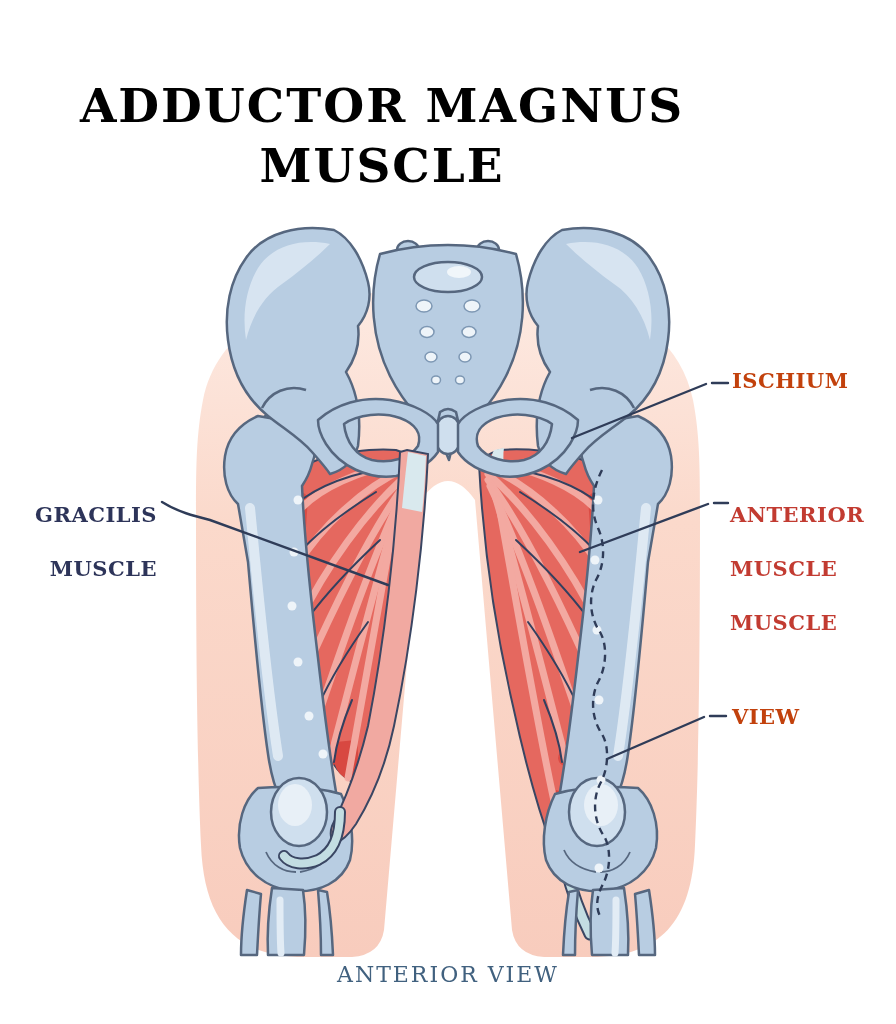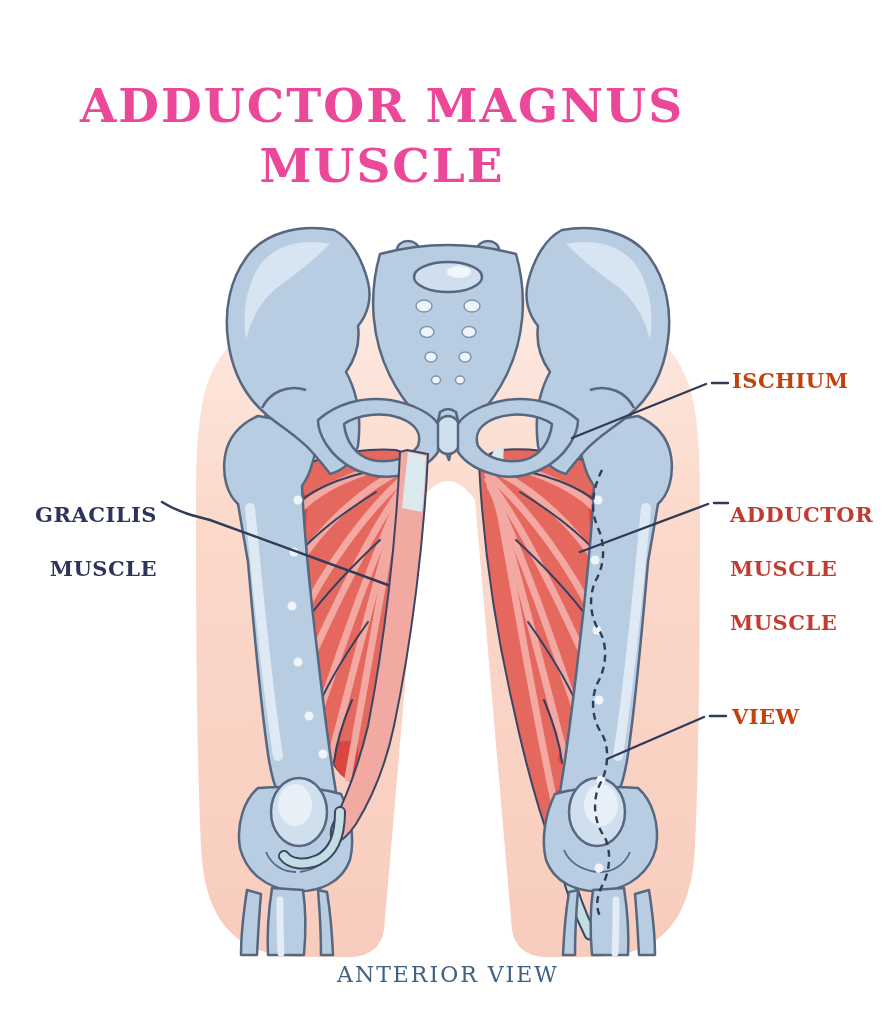--- a/index.html
+++ b/index.html
@@ -4,21 +4,21 @@
 <style>
   html,body{margin:0;padding:0;background:#ffffff;}
   .page{
     position:relative;width:896px;height:1024px;overflow:hidden;
     background:#ffffff;
     font-family:"DejaVu Serif","Liberation Serif",serif;
   }
   .fig{position:absolute;left:0;top:0;width:896px;height:1024px;}
   .title-block{
     position:absolute;left:0;top:76px;width:764px;
-    text-align:center;color:#ec4899;font-weight:700;
+    text-align:center;color:#000000;font-weight:700;
     font-size:47px;line-height:60px;letter-spacing:2px;
   }
   .anno{
     position:absolute;font-weight:700;font-size:21px;line-height:27px;
     letter-spacing:0.5px;white-space:pre-line;
   }
   .slate{color:#c2410c;}
   .navy{color:#2d3459;}
   .red{color:#c23b31;}
   .lbl-ischium{left:732px;top:367px;}
@@ -317,21 +317,21 @@
   </div>
 
   <div class="anno slate lbl-ischium">ISCHIUM</div>
 
   <div class="anno navy lbl-gracilis">
     <div>GRACILIS</div>
     <div>MUSCLE</div>
   </div>
 
   <div class="anno red lbl-adductor">
-    <div>ADDUCTOR</div>
+    <div>ANTERIOR</div>
     <div>MUSCLE</div>
     <div>MUSCLE</div>
   </div>
 
   <div class="anno slate lbl-femur">VIEW</div>
 
   <div class="footer-caption">ANTERIOR VIEW</div>
 
 </div>
 

